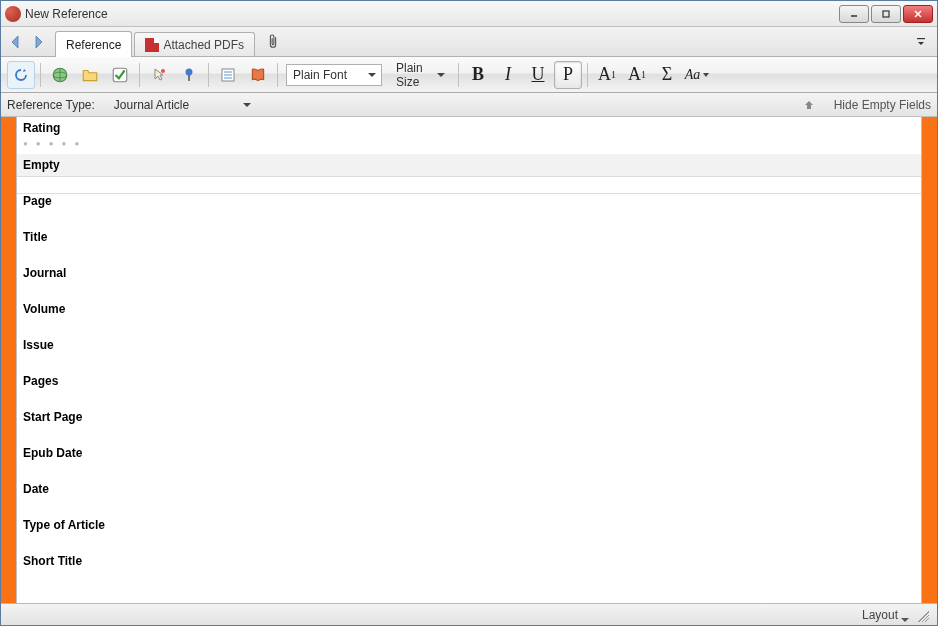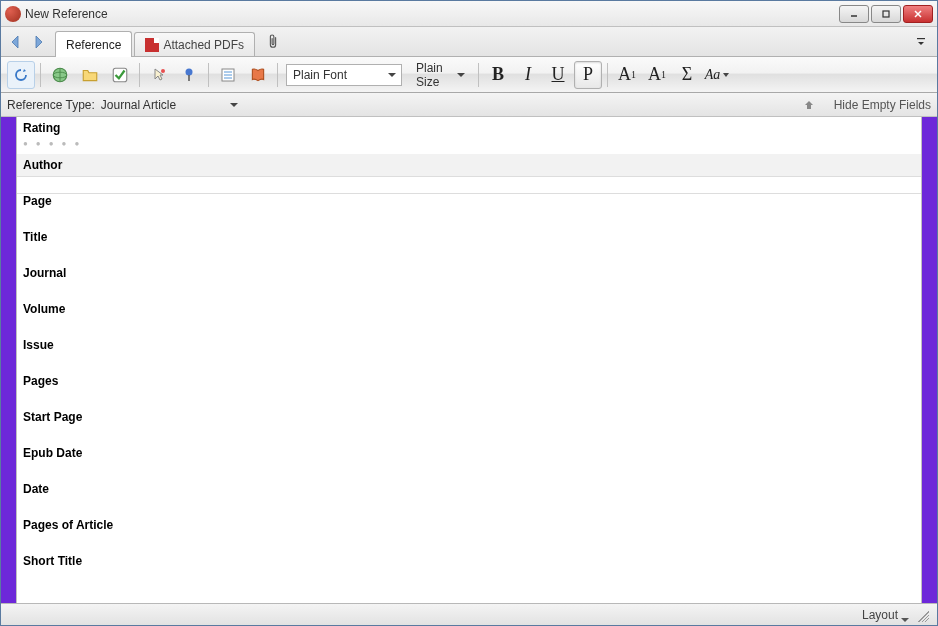--- a/index.html
+++ b/index.html
@@ -6,21 +6,21 @@
   body {
     margin: 0;
     font-family: "Segoe UI", Tahoma, sans-serif;
     font-size: 12px;
     background: #d4d0c8;
     overflow: hidden;
   }
   .window {
     width: 938px;
     height: 626px;
-    background: #6d28d9;
+    background: #f97316;
     border: 1px solid #5a7aa0;
     display: flex;
     flex-direction: column;
     position: relative;
   }
   
   .titlebar {
     height: 26px;
     background: linear-gradient(to bottom, #f8f8f8, #e8e8e8);
     border-bottom: 1px solid #c0c0c0;
@@ -144,21 +144,21 @@
     background: #fff;
     border: 1px solid #b0b0b0;
     display: flex; align-items: center;
     padding: 0 18px 0 6px;
     font-size: 12px;
     color: #333;
     position: relative;
     cursor: pointer;
     margin: 0 3px;
   }
-  .font-select.font { width: 116px; }
+  .font-select.font { width: 96px; }
   .font-select.size { width: 60px; border: none; background: transparent; justify-content: flex-end; }
   .font-select::after {
     content: "";
     position: absolute;
     right: 5px; top: 50%;
     transform: translateY(-2px);
     border-left: 4px solid transparent;
     border-right: 4px solid transparent;
     border-top: 4px solid #444;
   }
@@ -195,21 +195,21 @@
   .typebar {
     height: 24px;
     background: linear-gradient(to bottom, #f4f4f4, #e4e4e4);
     border-bottom: 1px solid #c0c0c0;
     display: flex;
     align-items: center;
     padding: 0 6px;
     font-size: 12px;
     color: #333;
   }
-  .typebar .label { margin-right: 6px; }
+  .typebar .label { margin-right: 19px; }
   .type-select {
     position: relative;
     padding-right: 18px;
     cursor: pointer;
     min-width: 140px;
   }
   .type-select::after {
     content: "";
     position: absolute;
     right: 3px; top: 50%;
@@ -465,21 +465,21 @@
         <div class="rating-dots">
           <span>●</span>
           <span>●</span>
           <span>●</span>
           <span>●</span>
           <span>●</span>
         </div>
       </div>
 
       <div class="author-field">
-        <div class="field-label">Author</div>
+        <div class="field-label">Empty</div>
       </div>
       <div class="author-input-row"></div>
 
       <div class="field">
         <div class="field-label">Page</div>
       </div>
       <div class="field">
         <div class="field-label">Title</div>
       </div>
       <div class="field">
@@ -497,21 +497,21 @@
       <div class="field">
         <div class="field-label">Start Page</div>
       </div>
       <div class="field">
         <div class="field-label">Epub Date</div>
       </div>
       <div class="field">
         <div class="field-label">Date</div>
       </div>
       <div class="field">
-        <div class="field-label">Pages of Article</div>
+        <div class="field-label">Type of Article</div>
       </div>
       <div class="field">
         <div class="field-label">Short Title</div>
       </div>
 
     </div>
   </div>
 
   <div class="statusbar">
     <div class="layout-menu">

